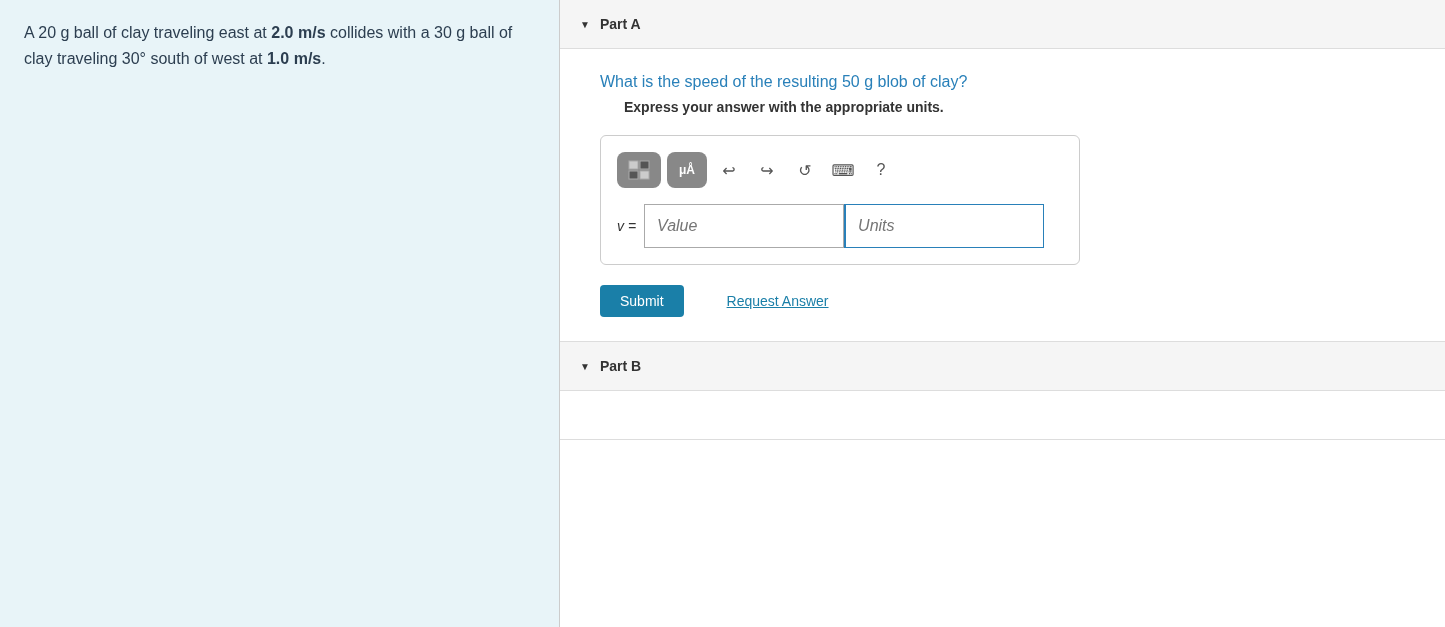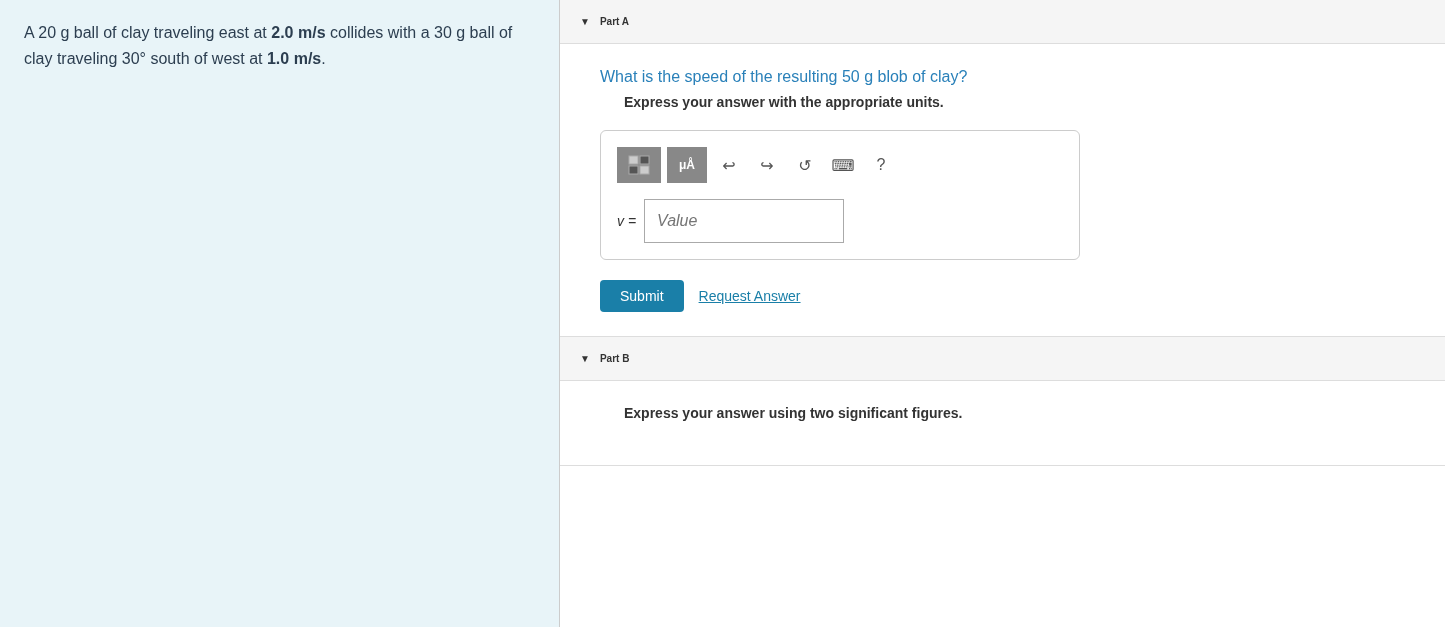--- a/index.html
+++ b/index.html
@@ -54,21 +54,21 @@
     }
 
     .part-header .chevron {
       font-size: 10px;
       margin-right: 10px;
       color: #333;
     }
 
     .part-header .part-title {
       font-weight: bold;
-      font-size: 10px;
+      font-size: 14px;
     }
 
     .part-content {
       padding: 24px 40px;
     }
 
     .question-text {
       color: #2980b9;
       font-size: 16px;
       margin-bottom: 8px;
@@ -94,21 +94,21 @@
       display: flex;
       align-items: center;
       gap: 6px;
       margin-bottom: 16px;
     }
 
     .toolbar-btn {
       width: 38px;
       height: 34px;
       border: none;
-      border-radius: 0;
+      border-radius: 8px;
       cursor: pointer;
       display: flex;
       align-items: center;
       justify-content: center;
       font-size: 13px;
       background: #888;
       color: #fff;
     }
 
     .toolbar-btn.icon-btn {
@@ -170,21 +170,21 @@
       padding: 8px 12px;
       font-size: 16px;
       font-style: italic;
       color: #bbb;
       outline: none;
     }
 
     .action-row {
       display: flex;
       align-items: center;
-      gap: 4px;
+      gap: 32px;
     }
 
     .submit-btn {
       background: #1a7fa8;
       color: #fff;
       border: none;
       padding: 8px 20px;
       border-radius: 4px;
       font-size: 14px;
       cursor: pointer;
@@ -252,34 +252,34 @@
           </button>
           <button class="toolbar-btn icon-btn" title="Help">
             <span>?</span>
           </button>
         </div>
 
         
         <div class="input-row">
           <span class="variable-label">v =</span>
           <input class="value-input" type="text" placeholder="Value" style="">
+          <input class="units-input" type="text" placeholder="Units" style="">
         </div>
       </div>
 
       
       <div class="action-row">
         <button class="submit-btn">Submit</button>
         <button class="request-answer-link">Request Answer</button>
       </div>
     </div>
   </div>
 
   <div class="part-section">
     <div class="part-header">
       <span class="chevron">▼</span>
       <span class="part-title">Part B</span>
     </div>
     <div class="part-b-content">
-      <p class="instruction-text">Express your answer using two significant figures.</p>
     </div>
   </div>
 
 </div>
 
 </body></html>

